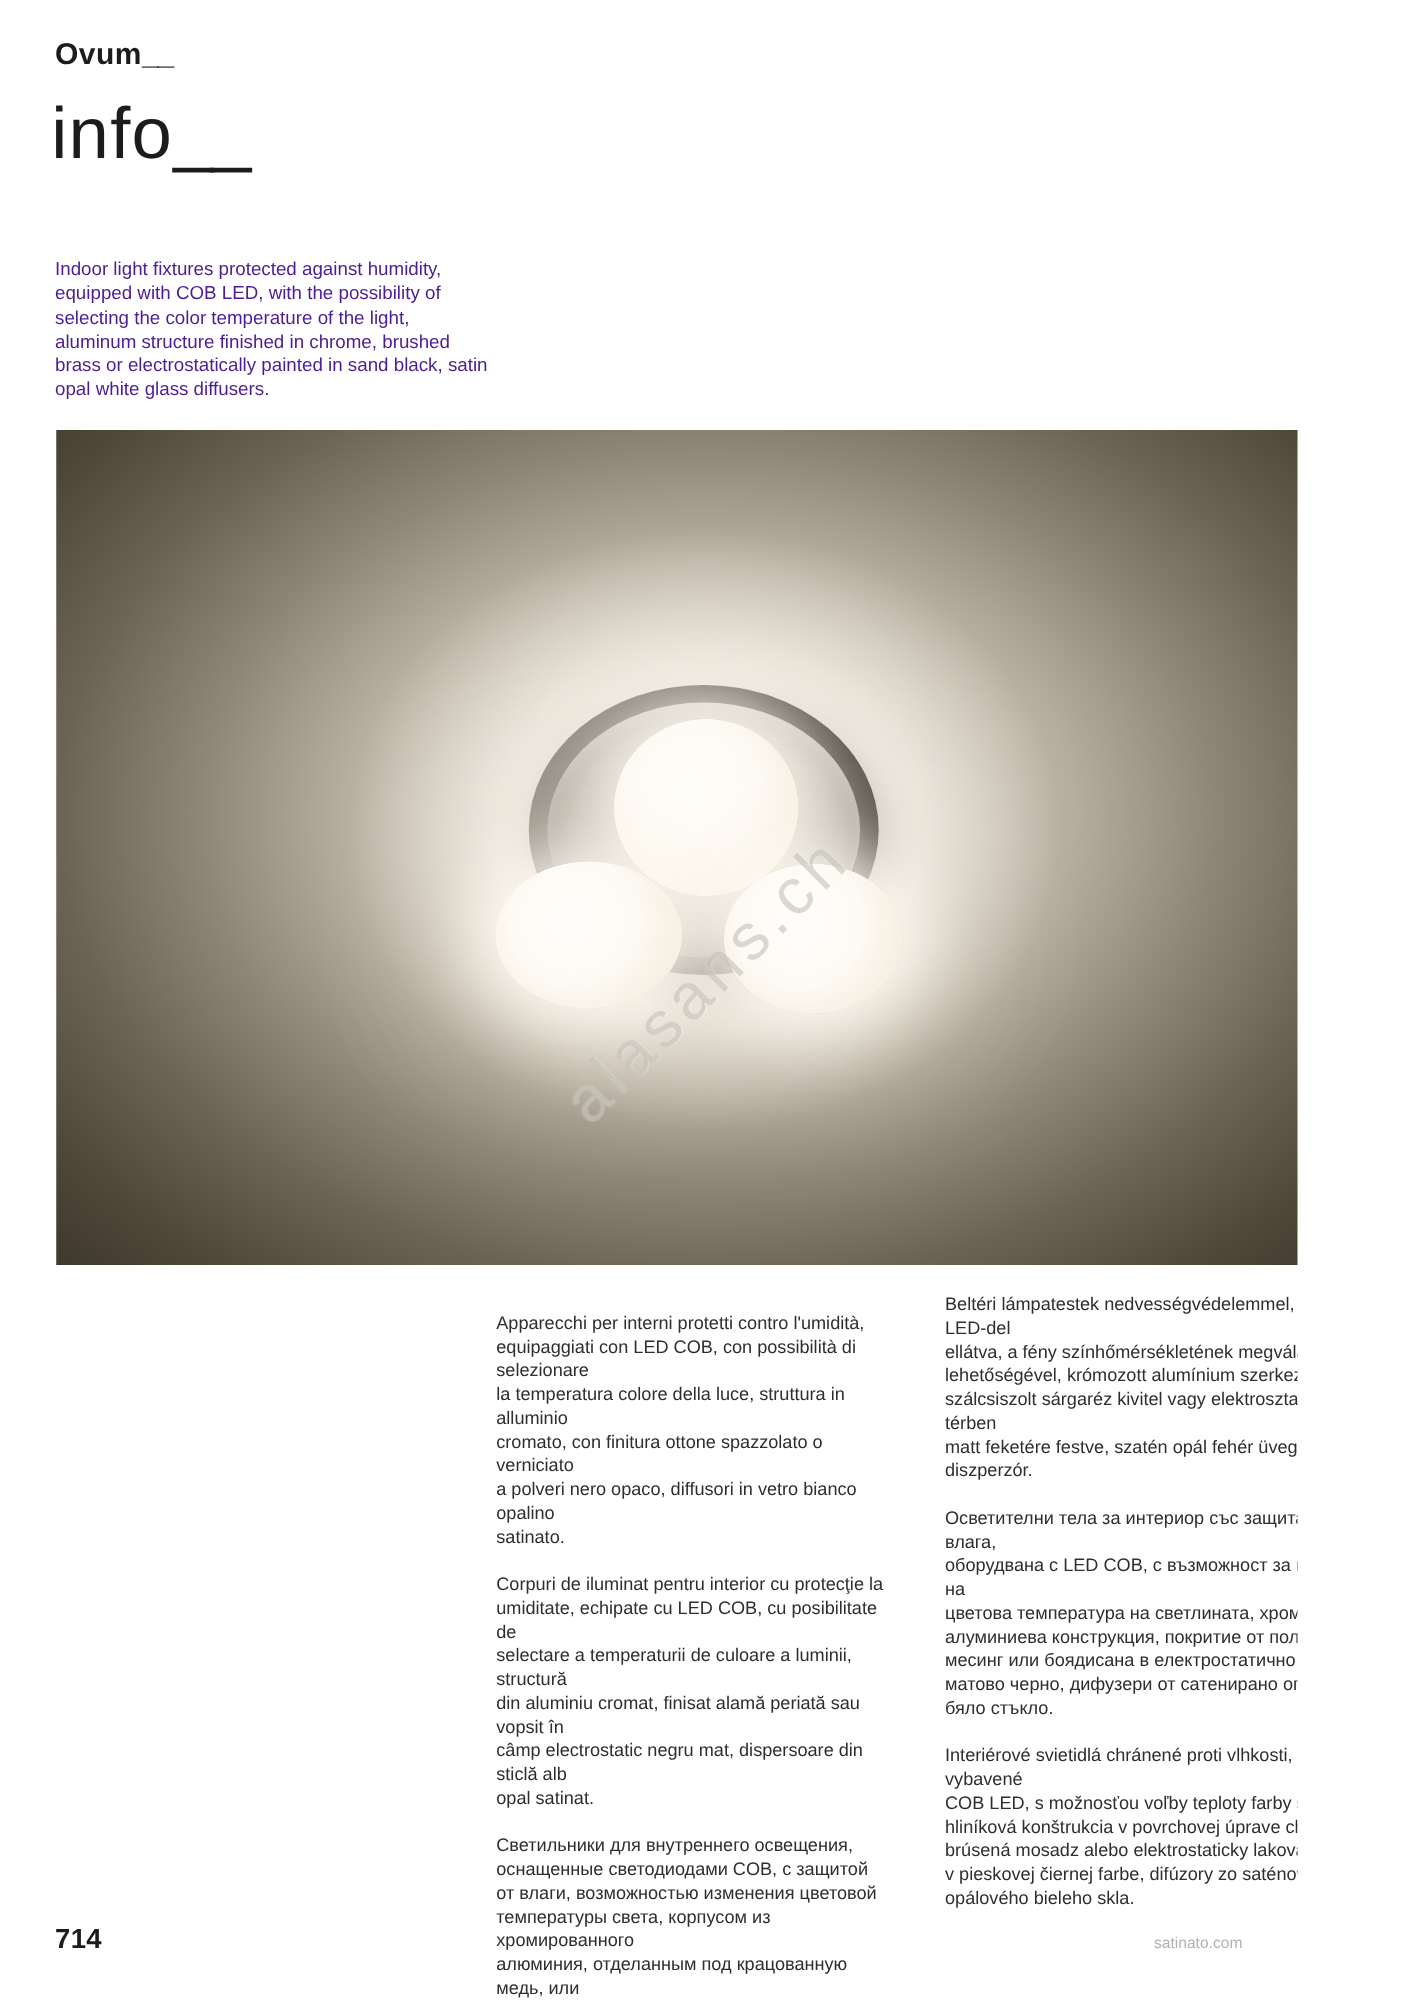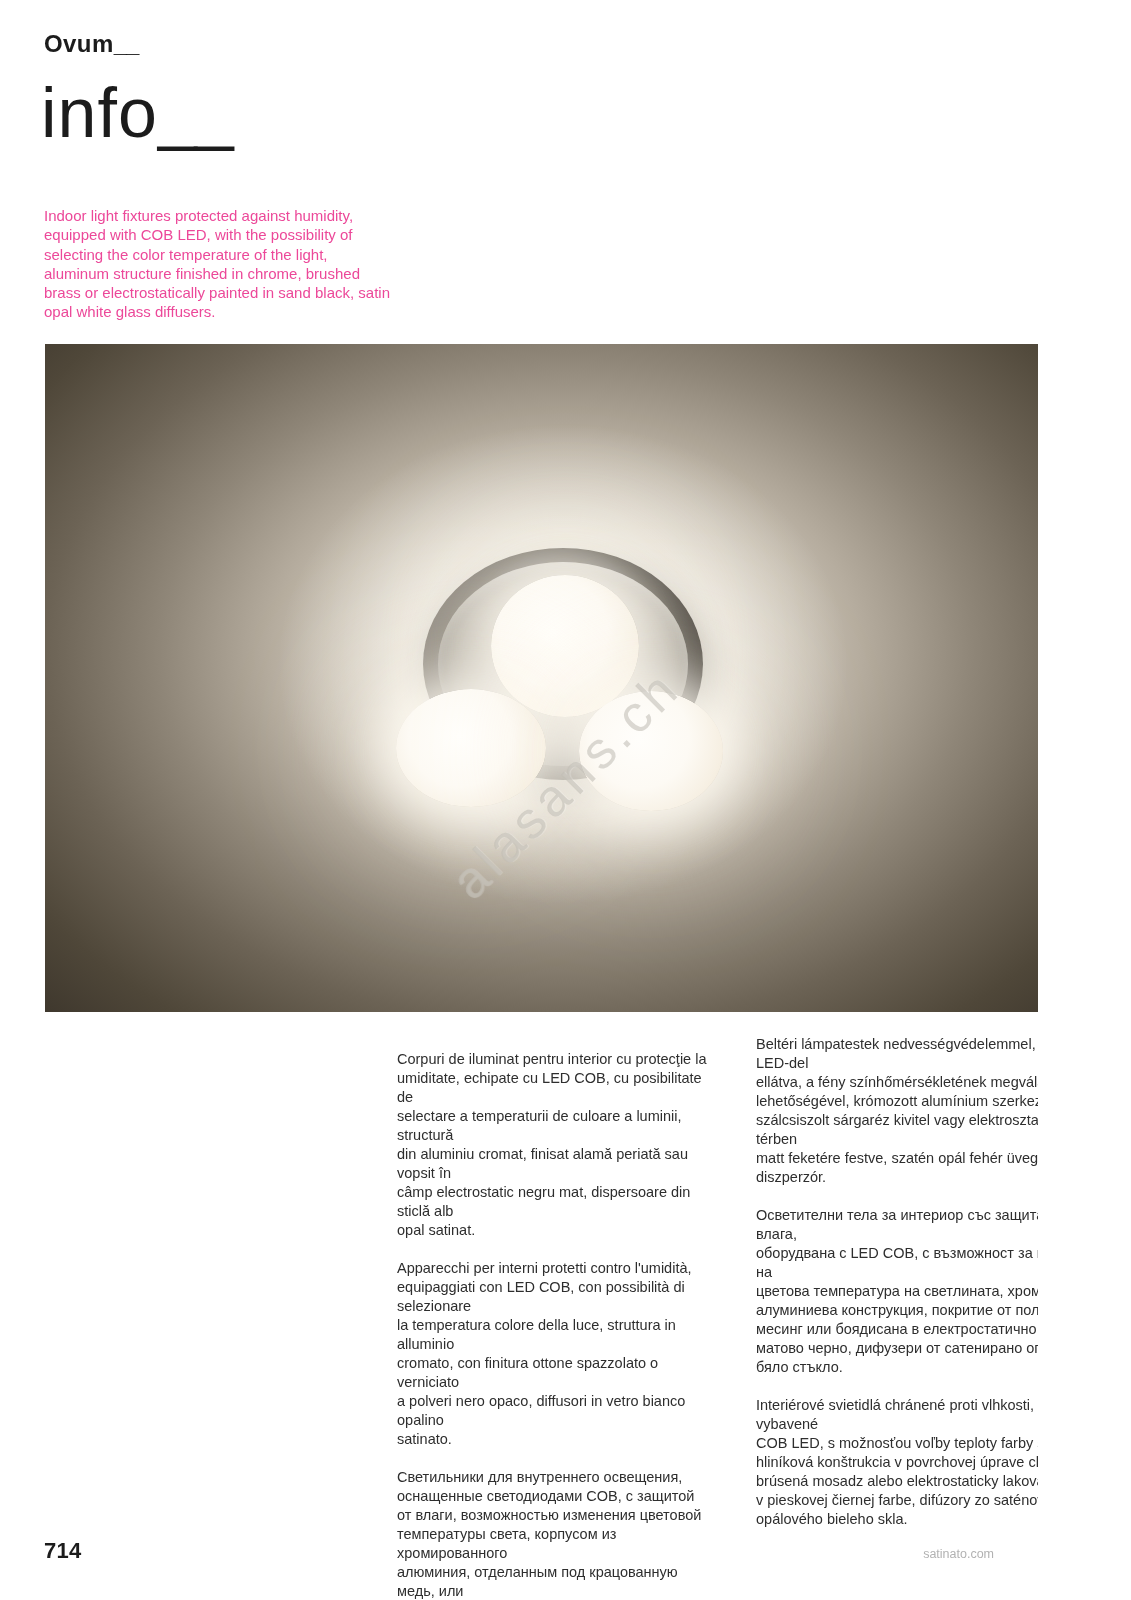--- a/index.html
+++ b/index.html
@@ -8,26 +8,26 @@
     font-family:"Liberation Sans",sans-serif;color:#2b2b2b;overflow:hidden;
   }
   
   .brand{
     position:absolute;left:44px;top:30px;
     font-size:24px;font-weight:600;letter-spacing:.4px;color:#1c1c1c;
   }
   .brand .suffix{font-weight:600;letter-spacing:-1px;}
   .title{
     position:absolute;left:41px;top:78px;margin:0;
-    font-size:70px;font-weight:300;letter-spacing:1px;color:#1c1c1c;line-height:1;
+    font-size:58px;font-weight:300;letter-spacing:1px;color:#1c1c1c;line-height:1;
   }
   .title .suffix{font-weight:400;letter-spacing:-2px;}
   .intro{
     position:absolute;left:44px;top:206px;width:348px;margin:0;
-    font-size:15px;line-height:19.3px;color:#ec4899;white-space:pre-line;
+    font-size:15px;line-height:19.3px;color:#4c1d95;white-space:pre-line;
   }
   
   .photo{
     position:absolute;left:45px;top:344px;width:1042px;height:668px;margin:0;
     overflow:hidden;
     background:radial-gradient(ellipse 78% 88% at 50% 46%,
       #f3f0ea 0%, #eae5dd 10%, #d6cfc4 22%, #b6ad9f 36%, #8f8678 50%,
       #6c6355 64%, #4f4739 78%, #3d362c 90%, #373027 100%);
   }
   .halo{
@@ -98,32 +98,32 @@
     <div class="lamp-base">
       <div class="lamp-base-inner"></div>
     </div>
     <div class="diffuser diffuser-top"></div>
     <div class="diffuser diffuser-left"></div>
     <div class="diffuser diffuser-right"></div>
     <div class="watermark">alasans.ch</div>
   </figure>
 
   <section class="col col-left">
+    <p>Apparecchi per interni protetti contro l'umidità,
+equipaggiati con LED COB, con possibilità di selezionare
+la temperatura colore della luce, struttura in alluminio
+cromato, con finitura ottone spazzolato o verniciato
+a polveri nero opaco, diffusori in vetro bianco opalino
+satinato.</p>
     <p>Corpuri de iluminat pentru interior cu protecţie la
 umiditate, echipate cu LED COB, cu posibilitate de
 selectare a temperaturii de culoare a luminii, structură
 din aluminiu cromat, finisat alamă periată sau vopsit în
 câmp electrostatic negru mat, dispersoare din sticlă alb
 opal satinat.</p>
-    <p>Apparecchi per interni protetti contro l'umidità,
-equipaggiati con LED COB, con possibilità di selezionare
-la temperatura colore della luce, struttura in alluminio
-cromato, con finitura ottone spazzolato o verniciato
-a polveri nero opaco, diffusori in vetro bianco opalino
-satinato.</p>
     <p>Светильники для внутреннего освещения,
 оснащенные светодиодами COB, с защитой
 от влаги, возможностью изменения цветовой
 температуры света, корпусом из хромированного
 алюминия, отделанным под крацованную медь, или
 окрашенным в электростатическом поле в матово-
 черный цвет, и рассеивателями из сатинированного
 опалового стекла белого цвета.</p>
   </section>
 

